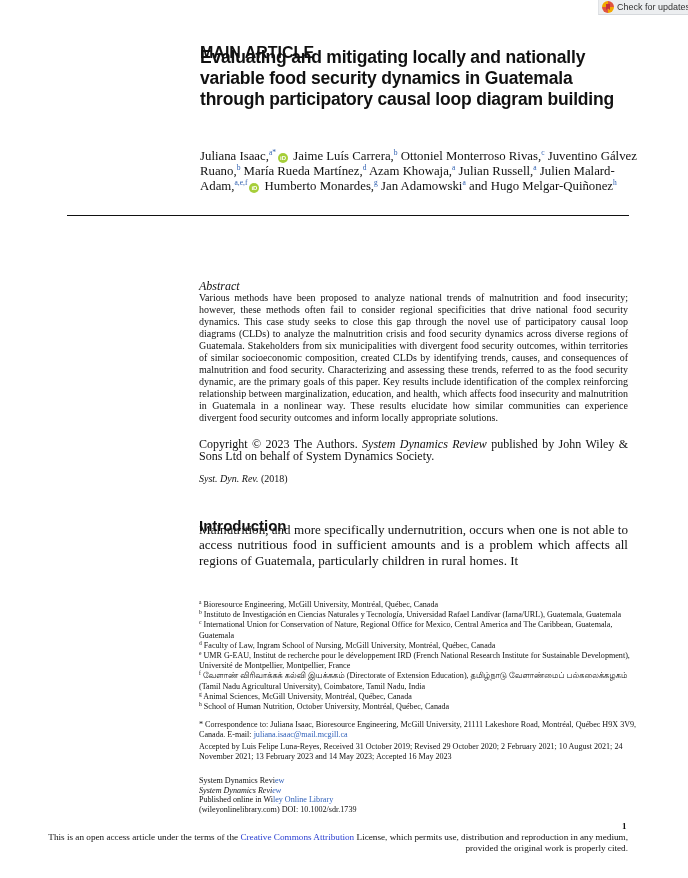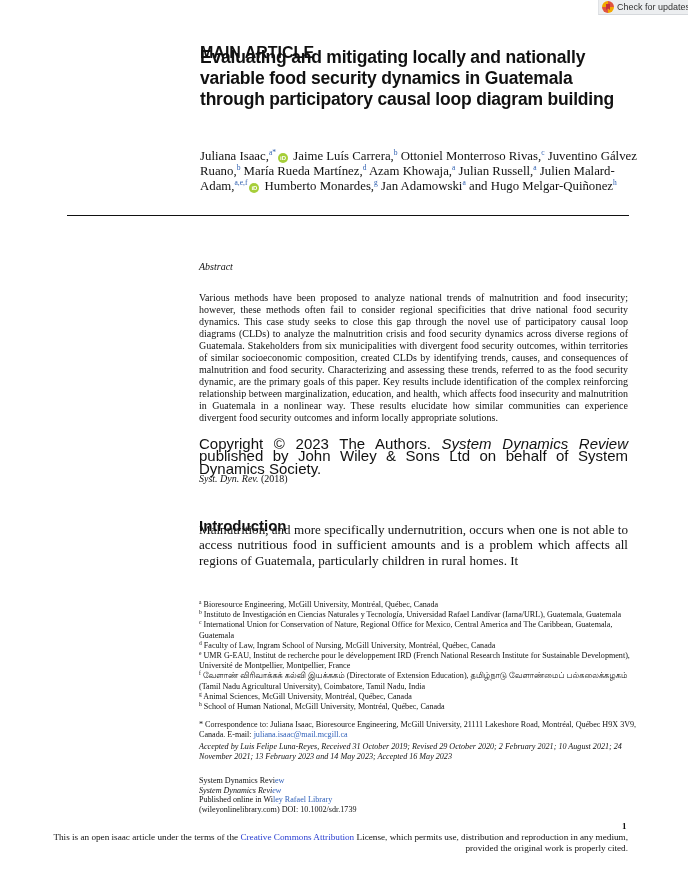--- a/index.html
+++ b/index.html
@@ -15,38 +15,38 @@
   
   #article-type { left: 200px; top: 44px; font-family: "Liberation Sans", sans-serif; font-weight: bold; font-size: 16px; letter-spacing: 0; }
   #article-title { left: 200px; top: 47px; width: 440px; font-family: "Liberation Sans", sans-serif; font-weight: bold; font-size: 17.5px; line-height: 21px; letter-spacing: -0.2px; }
   #authors { left: 200px; top: 149px; width: 440px; font-family: "Liberation Serif", serif; font-size: 12.8px; line-height: 15px; }
   #authors sup { font-size: 7.5px; color: #3060b0; vertical-align: 5px; line-height: 0; }
   .orcid { display: inline-block; width: 10px; height: 10px; border-radius: 50%; background: #a6ce39; color: #fff; font-family: "Liberation Sans", sans-serif; font-size: 6px; font-weight: bold; text-align: center; line-height: 10px; vertical-align: 0px; margin: 0 2px; }
 
   #header-divider { left: 67px; top: 215px; width: 562px; height: 1px; background: #111; }
 
   
-  #abstract-label { left: 199px; top: 261px; font-family: "Liberation Serif", serif; font-style: italic; font-size: 10px; }
+  #abstract-label { left: 199px; top: 279px; font-family: "Liberation Serif", serif; font-style: italic; font-size: 12px; }
   #abstract-body { left: 199px; top: 292px; width: 429px; font-family: "Liberation Serif", serif; font-size: 10px; line-height: 12px; text-align: justify; }
   #abstract-body p { margin: 0; }
-  #copyright { left: 199px; top: 438px; width: 429px; font-family: Liberation Sans, sans-serif; font-size: 15px; line-height: 12.3px; text-align: justify; }
+  #copyright { left: 199px; top: 438px; width: 429px; font-family: Liberation Serif, serif; font-size: 12px; line-height: 12.3px; text-align: justify; }
   #citation { left: 199px; top: 473px; font-family: "Liberation Serif", serif; font-size: 10px; }
   #citation i { font-style: italic; text-align: right; }
 
   
   #intro-heading { left: 199px; top: 517px; font-family: "Liberation Sans", sans-serif; font-weight: bold; font-size: 15px; }
   #intro-body { left: 199px; top: 522px; width: 429px; font-family: "Liberation Serif", serif; font-size: 13.1px; line-height: 15.3px; text-align: justify; }
 
   
   #affiliations { left: 199px; top: 600px; width: 440px; font-family: "Liberation Serif", serif; font-size: 8.1px; line-height: 10.2px; }
   #affiliations .aff { margin: 0; }
   #affiliations sup { font-size: 5.5px; vertical-align: 3px; line-height: 0; }
   #correspondence { left: 199px; top: 720px; width: 440px; font-family: "Liberation Serif", serif; font-size: 8.1px; line-height: 10.2px; }
   #correspondence a { color: #2f5fb8; text-decoration: none; }
-  #accepted { left: 199px; top: 742px; width: 440px; font-family: "Liberation Serif", serif; font-style: italic; font-size: 8.1px; line-height: 10.2px; }
+  #accepted { left: 199px; top: 742px; width: 440px; font-family: "Liberation Serif", serif; font-size: 8.1px; line-height: 10.2px; }
 
   
   #journal-info { left: 199px; top: 776px; font-family: "Liberation Serif", serif; font-size: 8.1px; line-height: 9.6px; }
   #journal-info .hl { color: #2f5fb8; }
   #journal-info .it { font-style: italic; }
 
   
   #page-number { left: 622px; top: 821px; font-family: "Liberation Serif", serif; font-weight: bold; font-size: 9px; }
   #license { left: 40px; top: 832px; width: 588px; font-family: "Liberation Serif", serif; font-size: 9.2px; line-height: 10.8px; text-align: right; }
   #license a { color: #2a3fd0; text-decoration: none; }
@@ -77,28 +77,28 @@
 <div id="intro-body" class="abs">Malnutrition, and more specifically undernutrition, occurs when one is not able to access nutritious food in sufficient amounts and is a problem which affects all regions of Guatemala, particularly children in rural homes. It</div>
 
 <div id="affiliations" class="abs">
     <div class="aff"><sup>a</sup> <span>Bioresource Engineering, McGill University, Montréal, Québec, Canada</span></div>
     <div class="aff"><sup>b</sup> <span>Instituto de Investigación en Ciencias Naturales y Tecnología, Universidad Rafael Landívar (Iarna/URL), Guatemala, Guatemala</span></div>
     <div class="aff"><sup>c</sup> <span>International Union for Conservation of Nature, Regional Office for Mexico, Central America and The Caribbean, Guatemala, Guatemala</span></div>
     <div class="aff"><sup>d</sup> <span>Faculty of Law, Ingram School of Nursing, McGill University, Montréal, Québec, Canada</span></div>
     <div class="aff"><sup>e</sup> <span>UMR G-EAU, Institut de recherche pour le développement IRD (French National Research Institute for Sustainable Development), Université de Montpellier, Montpellier, France</span></div>
     <div class="aff"><sup>f</sup> <span>வேளாண் விரிவாக்கக் கல்வி இயக்ககம் (Directorate of Extension Education), தமிழ்நாடு வேளாண்மைப் பல்கலைக்கழகம் (Tamil Nadu Agricultural University), Coimbatore, Tamil Nadu, India</span></div>
     <div class="aff"><sup>g</sup> <span>Animal Sciences, McGill University, Montréal, Québec, Canada</span></div>
-    <div class="aff"><sup>h</sup> <span>School of Human National, McGill University, Montréal, Québec, Canada</span></div>
+    <div class="aff"><sup>h</sup> <span>School of Human Nutrition, October University, Montréal, Québec, Canada</span></div>
   </div>
 
 <div id="correspondence" class="abs"><span>* Correspondence to: Juliana Isaac, Bioresource Engineering, McGill University, 21111 Lakeshore Road, Montréal, Québec H9X 3V9, Canada. E-mail: </span><a>juliana.isaac@mail.mcgill.ca</a></div>
 
 <div id="accepted" class="abs">Accepted by Luis Felipe Luna-Reyes, Received 31 October 2019; Revised 29 October 2020; 2 February 2021; 10 August 2021; 24 November 2021; 13 February 2023 and 14 May 2023; Accepted 16 May 2023</div>
 
 <div id="journal-info" class="abs">
   <div><span>System Dynamics Revi</span><span class="hl">ew</span></div>
   <div class="it"><span>System Dynamics Revi</span><span class="hl">ew</span></div>
-  <div><span>Published online in Wi</span><span class="hl">ley Rafael Library</span></div>
+  <div><span>Published online in Wi</span><span class="hl">ley Online Library</span></div>
   <div>(wileyonlinelibrary.com) DOI: 10.1002/sdr.1739</div>
 </div>
 
 <div id="page-number" class="abs">1</div>
-<div id="license" class="abs"><span>This is an open isaac article under the terms of the </span><a>Creative Commons Attribution</a><span> License, which permits use, distribution and reproduction in any medium, provided the original work is properly cited.</span></div>
+<div id="license" class="abs"><span>This is an open access article under the terms of the </span><a>Creative Commons Attribution</a><span> License, which permits use, distribution and reproduction in any medium, provided the original work is properly cited.</span></div>
 
 </body></html>

